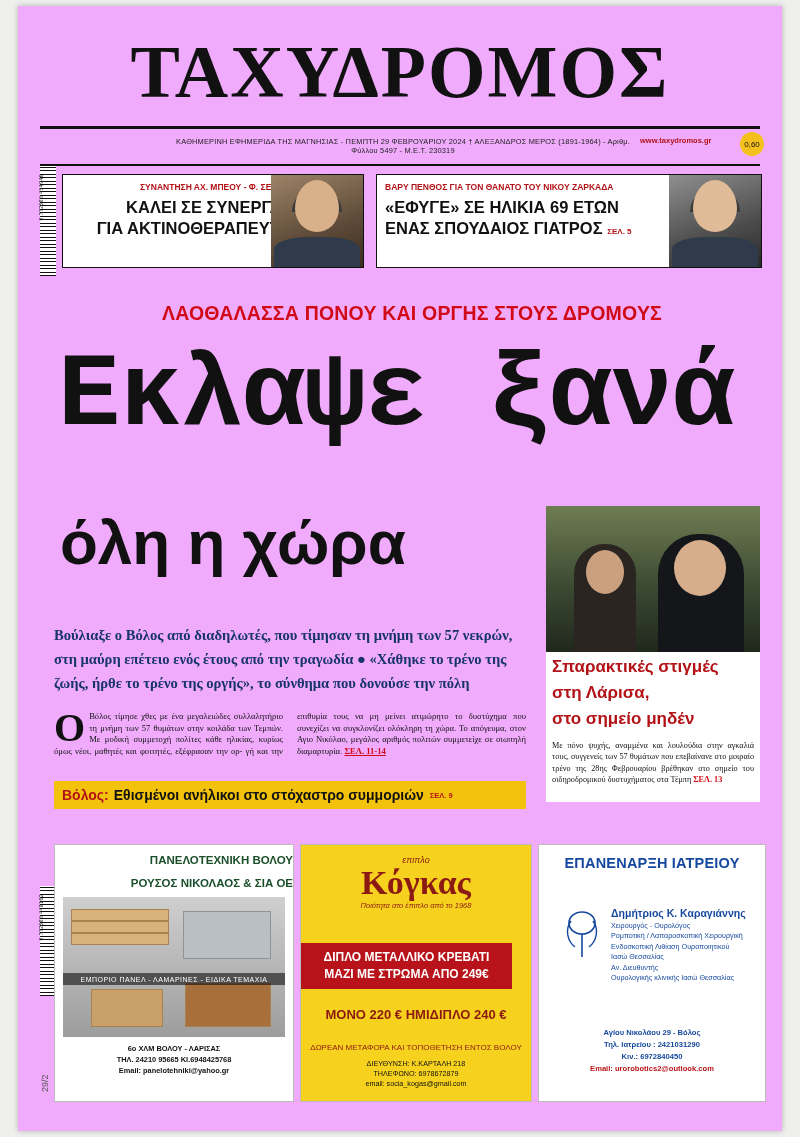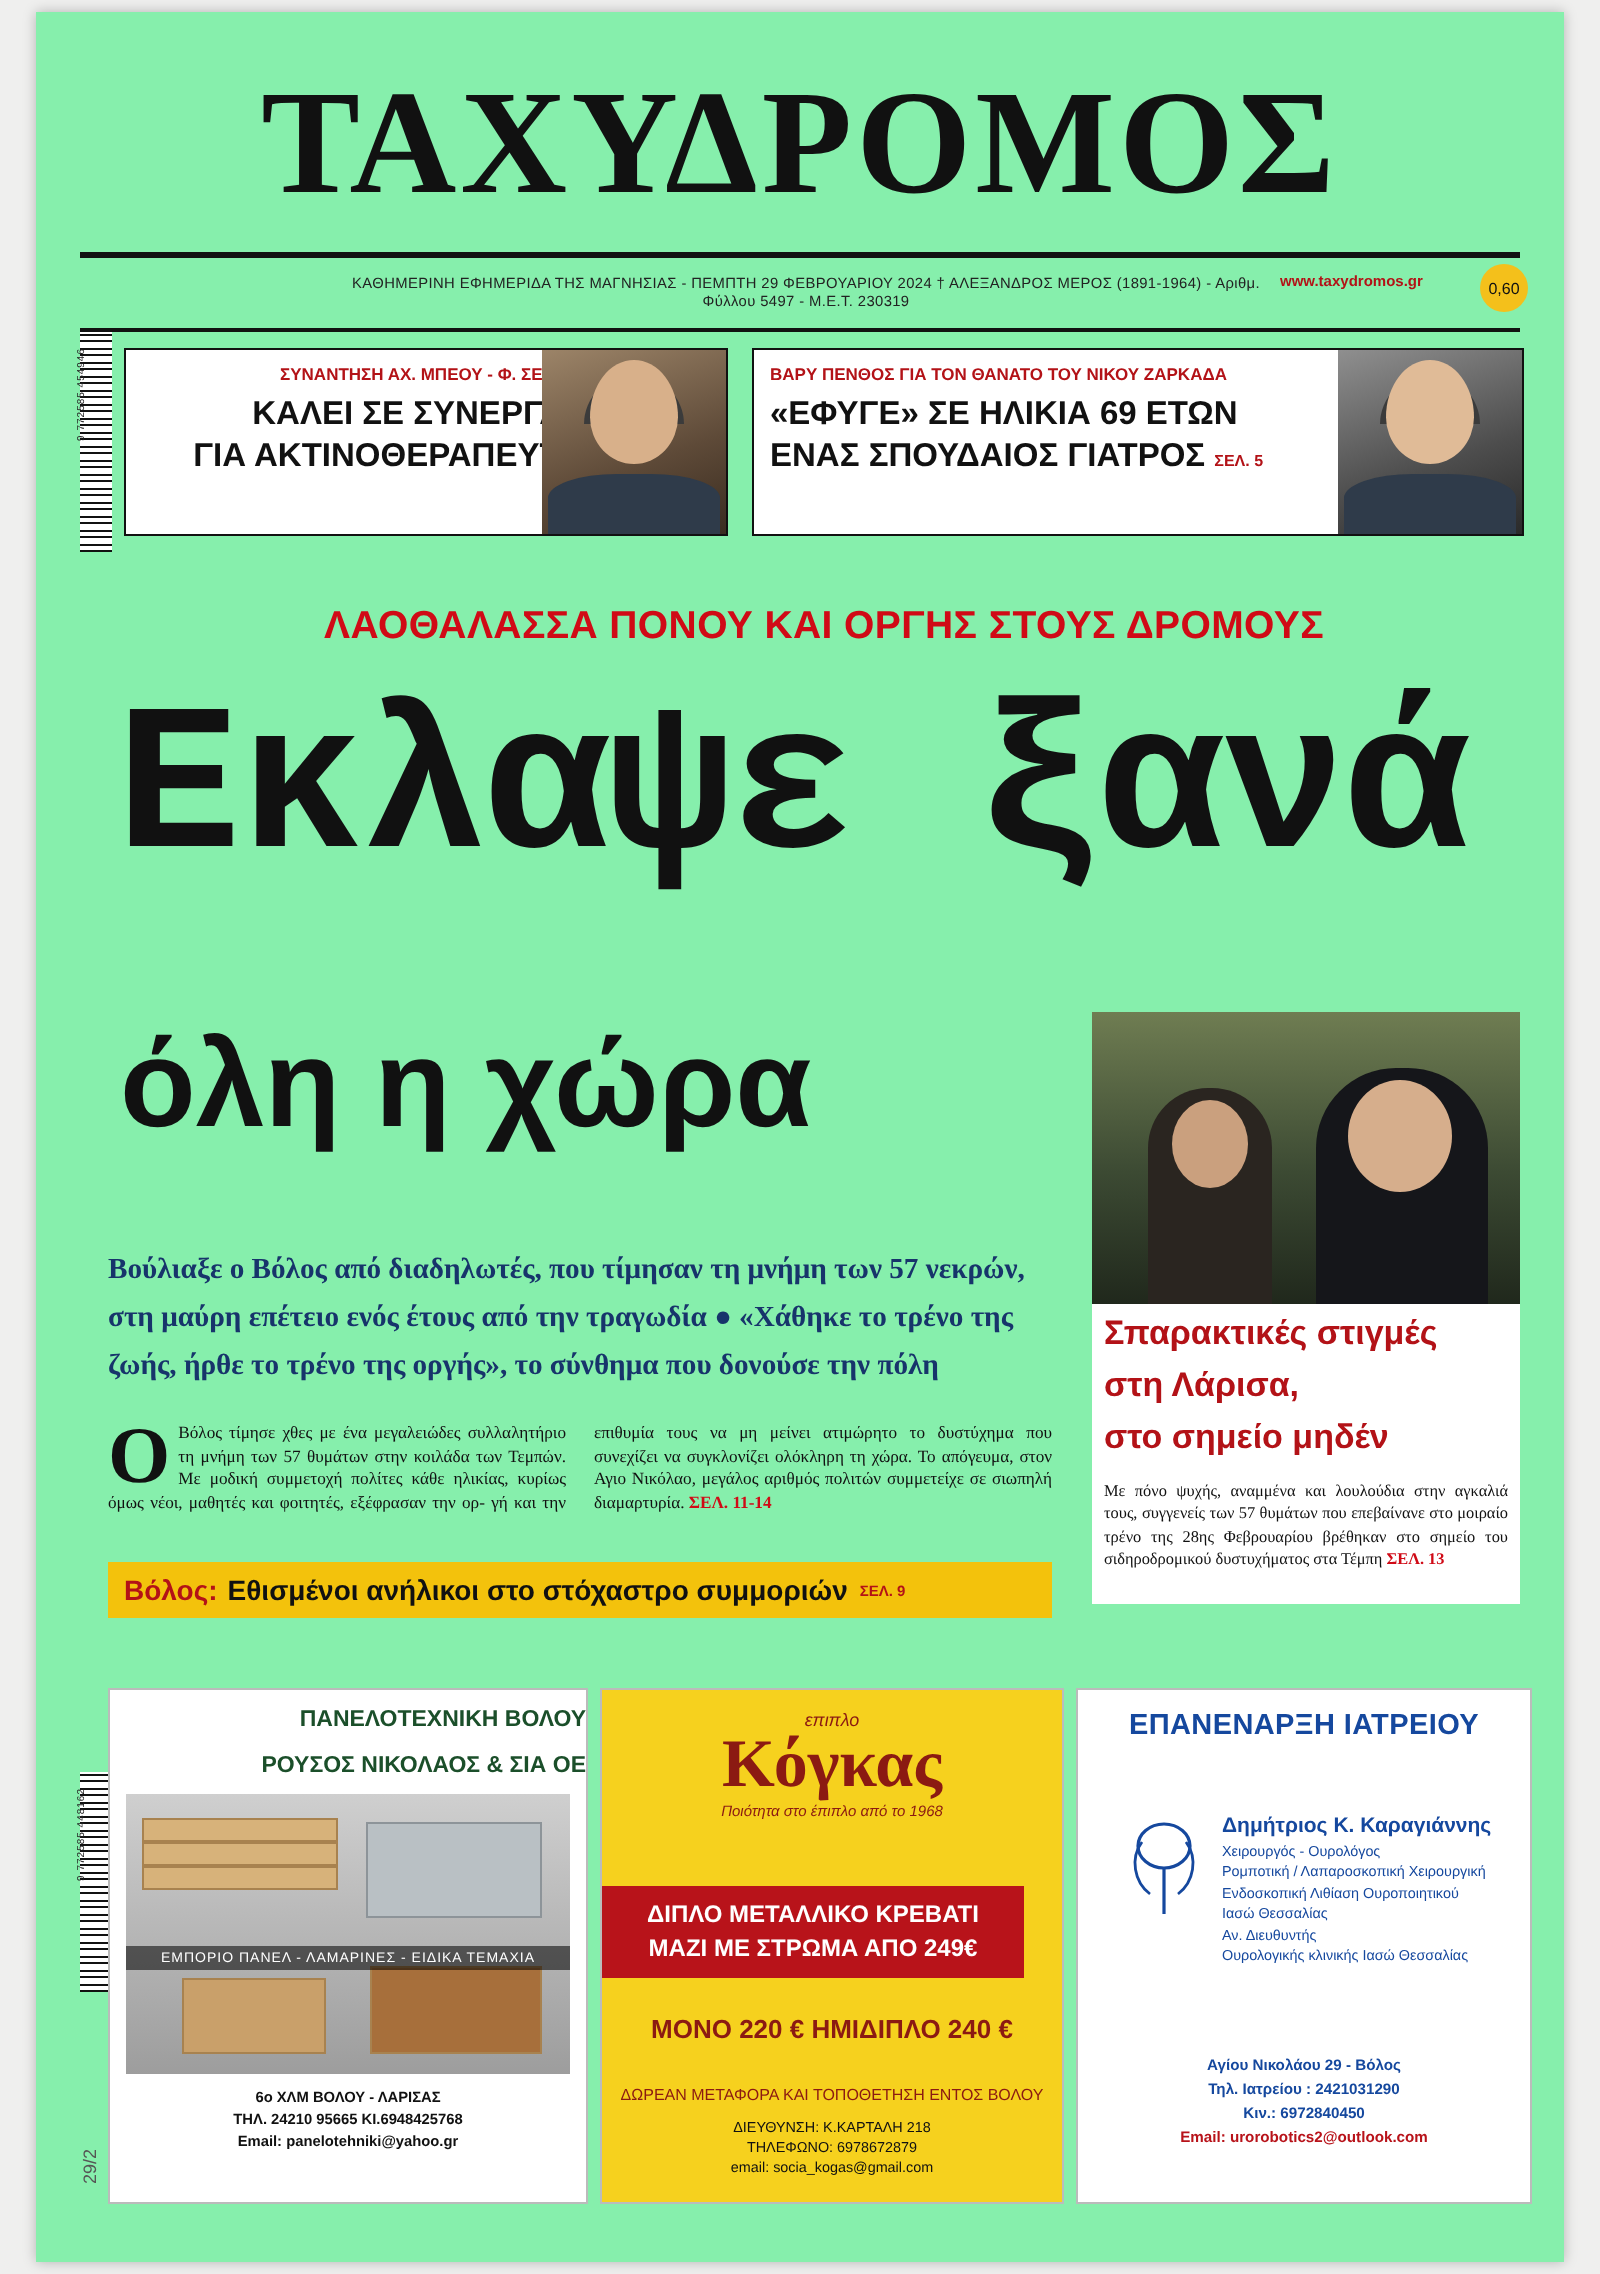--- a/index.html
+++ b/index.html
@@ -1,18 +1,18 @@
 <!DOCTYPE html>
 <html><head>
 <meta charset="utf-8">
 <style>
   html,body{margin:0;padding:0;background:#d8d8d8;}
   body{font-family:"Liberation Sans", sans-serif;}
   .page{position:relative;width:800px;height:1137px;background:#efefee;overflow:hidden;}
-  .sheet{position:absolute;left:18px;top:6px;width:764px;height:1125px;background:#86efac;box-shadow:0 0 6px rgba(0,0,0,.25);}
+  .sheet{position:absolute;left:18px;top:6px;width:764px;height:1125px;background:#f0abfc;box-shadow:0 0 6px rgba(0,0,0,.25);}
   
   .masthead{position:absolute;left:0;top:26px;width:764px;text-align:center;}
   .masthead .title{font-family:"Liberation Serif", serif;font-weight:bold;font-size:74px;letter-spacing:2px;color:#111;line-height:80px;}
   .rule{position:absolute;background:#111;}
   .rule1{left:22px;top:120px;width:720px;height:3px;}
   .rule2{left:22px;top:158px;width:720px;height:2px;}
   .years{position:absolute;left:28px;top:122px;width:120px;height:34px;display:flex;align-items:center;}
   .years .num{font-family:"Liberation Serif", serif;font-weight:bold;font-size:30px;color:#b31217;line-height:30px;}
   .years .lbl{margin-left:4px;font-size:8px;color:#b31217;line-height:9px;text-align:left;}
   .years .lbl b{display:block;font-size:9px;letter-spacing:1px;}
@@ -42,21 +42,21 @@
   
   .redline{position:absolute;left:44px;top:296px;width:700px;text-align:center;color:#d00a16;font-weight:bold;font-size:19.5px;letter-spacing:.2px;}
   
   .h1{position:absolute;left:40px;top:338px;width:700px;font-family:Liberation Mono, monospace;font-weight:bold;font-size:104px;line-height:104px;color:#111;letter-spacing:-1px;}
   .h2{position:absolute;left:42px;top:505px;font-family:"Liberation Sans", sans-serif;font-weight:bold;font-size:62px;line-height:64px;color:#111;}
   
   .lead{position:absolute;left:36px;top:617px;width:470px;font-family:"Liberation Serif", serif;font-size:14.6px;line-height:24px;color:#17346b;font-weight:bold;}
   
   .body{position:absolute;left:36px;top:705px;width:472px;font-family:"Liberation Serif", serif;font-size:8.6px;line-height:11.6px;color:#111;column-count:2;column-gap:14px;text-align:justify;}
   .dropcap{float:left;font-size:40px;line-height:33px;font-weight:bold;padding-right:4px;color:#111;font-family:"Liberation Serif", serif;}
-  .body .ref{color:#d00a16;font-weight:bold;}
+  .body .ref{color:#d00a16;font-weight:bold;text-decoration:underline;}
   
   .ystrip{position:absolute;left:36px;top:775px;width:472px;height:28px;background:#f3c20c;display:flex;align-items:center;}
   .ystrip .a{font-weight:bold;font-size:14px;color:#b31217;margin-left:8px;}
   .ystrip .b{font-weight:bold;font-size:14px;color:#111;margin-left:5px;}
   .ystrip .c{font-size:7.5px;color:#b31217;font-weight:bold;margin-left:6px;}
   
   .rphoto{position:absolute;left:528px;top:500px;width:214px;height:146px;background:linear-gradient(180deg,#6f7d52 0%,#3c4a33 55%,#20281c 100%);overflow:hidden;}
   .rp-p1{position:absolute;left:28px;top:38px;width:62px;height:108px;background:#2a2520;border-radius:30px 30px 0 0;}
   .rp-f1{position:absolute;left:40px;top:44px;width:38px;height:44px;border-radius:50%;background:#caa07e;}
   .rp-p2{position:absolute;left:112px;top:28px;width:86px;height:118px;background:#15161a;border-radius:40px 40px 0 0;}

